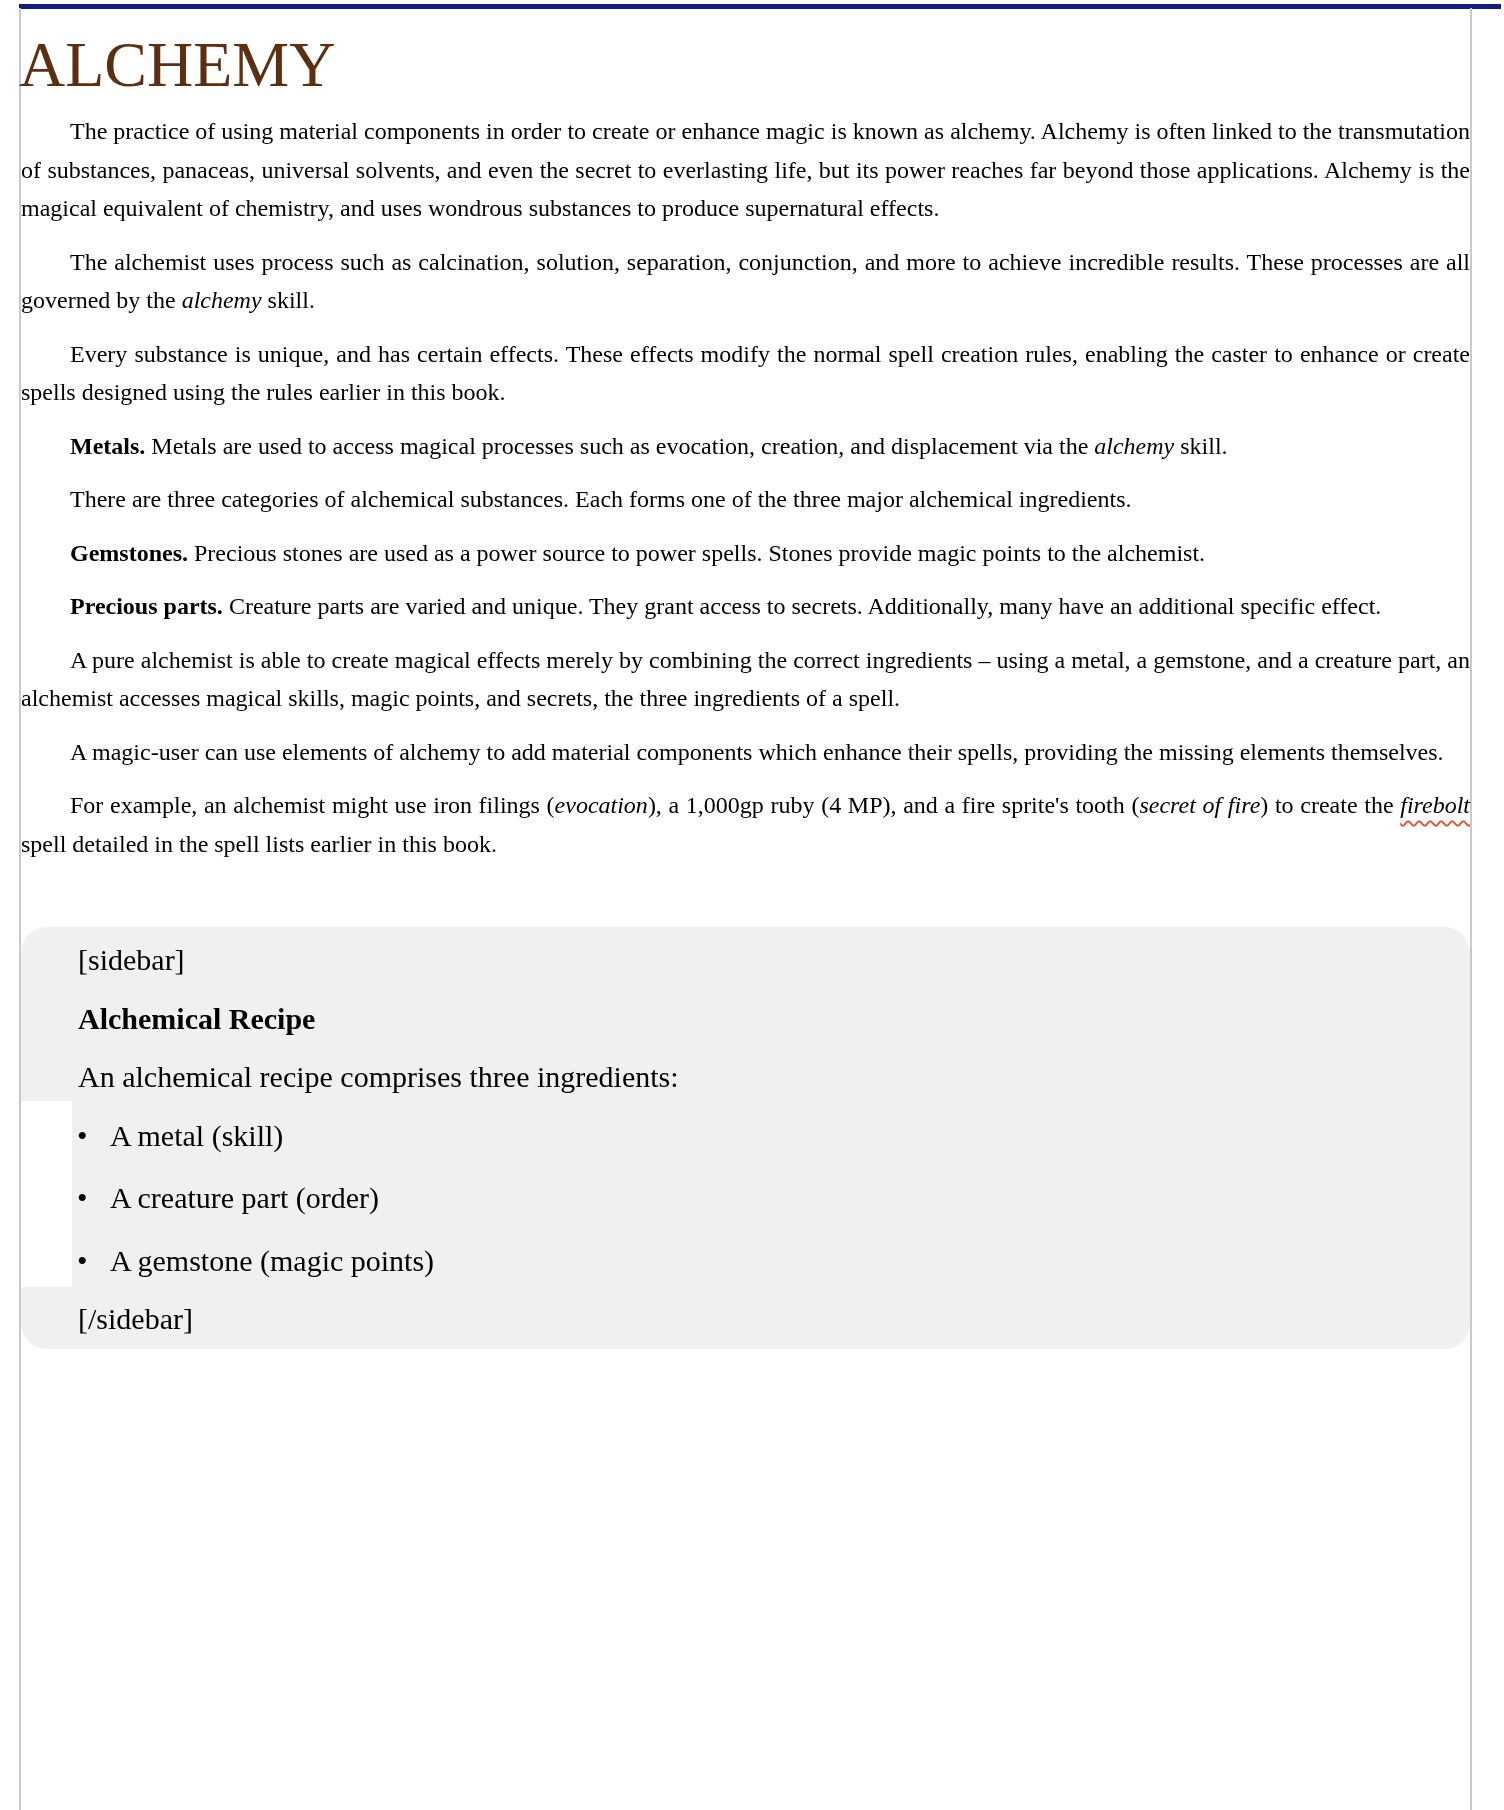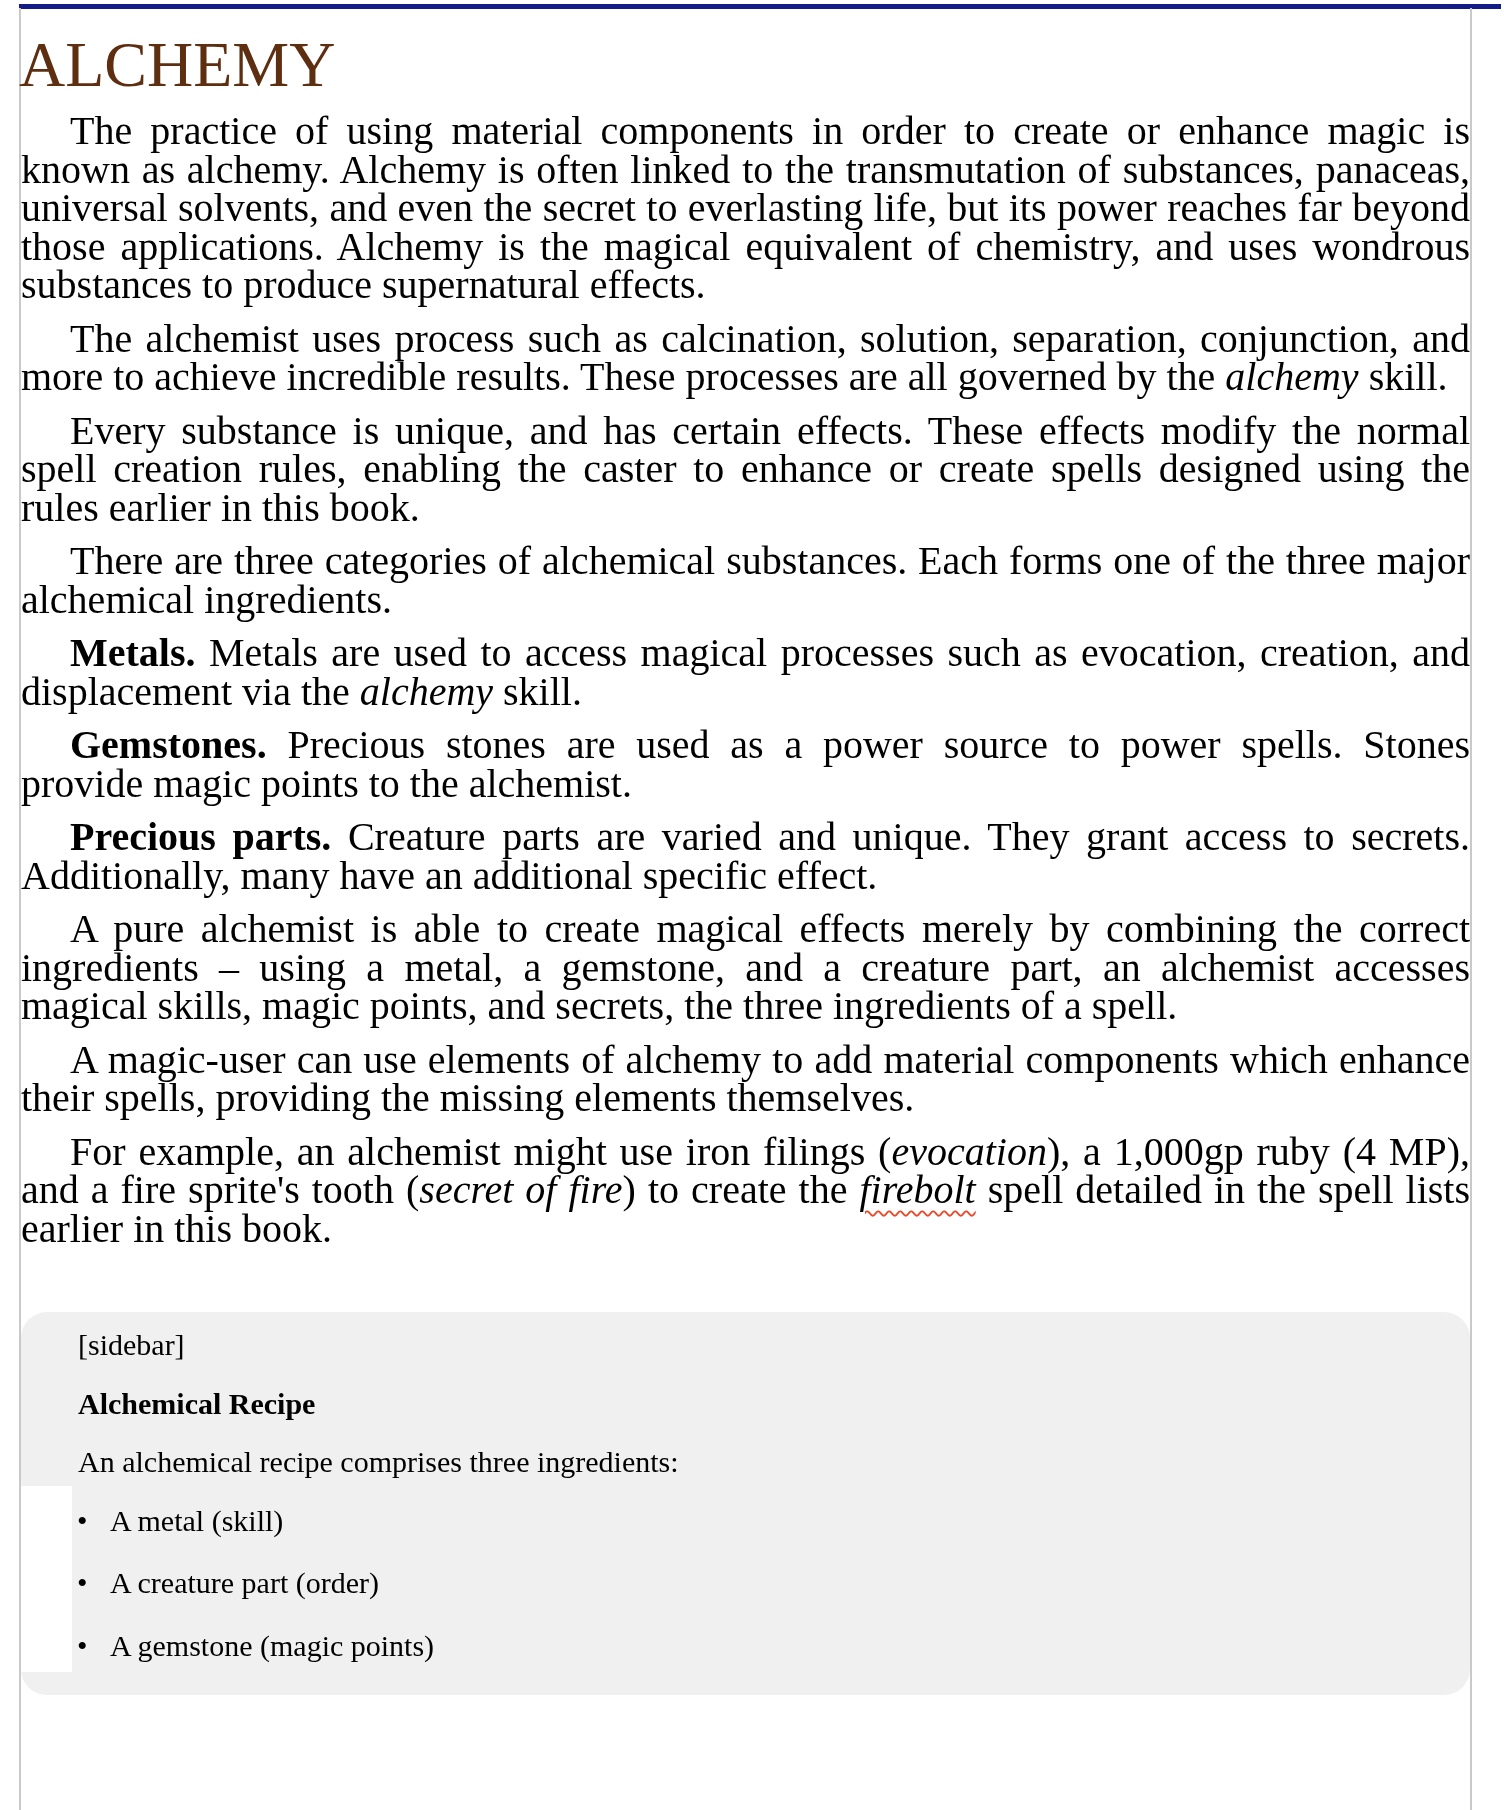--- a/index.html
+++ b/index.html
@@ -53,21 +53,21 @@
   }
   h1.doc-title {
     font-family: "Liberation Serif", serif;
     font-weight: normal;
     font-size: 64px;
     line-height: 1.05;
     color: var(--heading, #5e2e10);
     margin: 22px 0 14px -2px;
   }
   p.body-par {
-    font-size: 40px;
+    font-size: 24px;
     line-height: 38.5px;
     text-align: justify;
     text-indent: 49px;
     margin: 0 0 15px 0;
   }
   p.body-par .seg-b { font-weight: bold; }
   p.body-par .seg-i, .seg-i { font-style: italic; }
   .squiggle {
     font-style: italic;
     text-decoration: underline;
@@ -125,22 +125,22 @@
   <div class="top-rule"></div>
   <div class="border-left"></div>
   <div class="border-right"></div>
 
   <div class="content">
     <h1 class="doc-title">ALCHEMY</h1>
 
     <p class="body-par"><span>The practice of using material components in order to create or enhance magic is known as alchemy. Alchemy is often linked to the transmutation of substances, panaceas, universal solvents, and even the secret to everlasting life, but its power reaches far beyond those applications. Alchemy is the magical equivalent of chemistry, and uses wondrous substances to produce supernatural effects.</span></p>
     <p class="body-par"><span>The alchemist uses process such as calcination, solution, separation, conjunction, and more to achieve incredible results. These processes are all governed by the </span><span class="seg-i">alchemy</span><span> skill.</span></p>
     <p class="body-par"><span>Every substance is unique, and has certain effects. These effects modify the normal spell creation rules, enabling the caster to enhance or create spells designed using the rules earlier in this book.</span></p>
+    <p class="body-par"><span class="seg-b">Metals.</span><span> Metals are used to access magical processes such as evocation, creation, and displacement via the </span><span class="seg-i">alchemy</span><span> skill.</span></p>
     <p class="body-par"><span>There are three categories of alchemical substances. Each forms one of the three major alchemical ingredients.</span></p>
-    <p class="body-par"><span class="seg-b">Metals.</span><span> Metals are used to access magical processes such as evocation, creation, and displacement via the </span><span class="seg-i">alchemy</span><span> skill.</span></p>
     <p class="body-par"><span class="seg-b">Gemstones.</span><span> Precious stones are used as a power source to power spells. Stones provide magic points to the alchemist.</span></p>
     <p class="body-par"><span class="seg-b">Precious parts.</span><span> Creature parts are varied and unique. They grant access to secrets. Additionally, many have an additional specific effect.</span></p>
     <p class="body-par"><span>A pure alchemist is able to create magical effects merely by combining the correct ingredients – using a metal, a gemstone, and a creature part, an alchemist accesses magical skills, magic points, and secrets, the three ingredients of a spell.</span></p>
     <p class="body-par"><span>A magic-user can use elements of alchemy to add material components which enhance their spells, providing the missing elements themselves.</span></p>
     <p class="body-par"><span>For example, an alchemist might use iron filings (</span><span class="seg-i">evocation</span><span>), a 1,000gp ruby (4 MP), and a fire sprite's tooth (</span><span class="seg-i">secret of fire</span><span>) to create the </span><span class="seg-i squiggle">firebolt</span><span> spell detailed in the spell lists earlier in this book.</span></p>
 
     <section class="sidebar">
       <div class="white-strip"></div>
       <p class="sb-open">[sidebar]</p>
       <p class="sb-bold">Alchemical Recipe</p>
@@ -152,15 +152,16 @@
         </li>
         <li>
           <span class="bullet">•</span>
           <span>A creature part (order)</span>
         </li>
         <li>
           <span class="bullet">•</span>
           <span>A gemstone (magic points)</span>
         </li>
       </ul>
+      <p class="sb-close">[/sidebar]</p>
     </section>
   </div>
 </div>
 
 </body></html>

